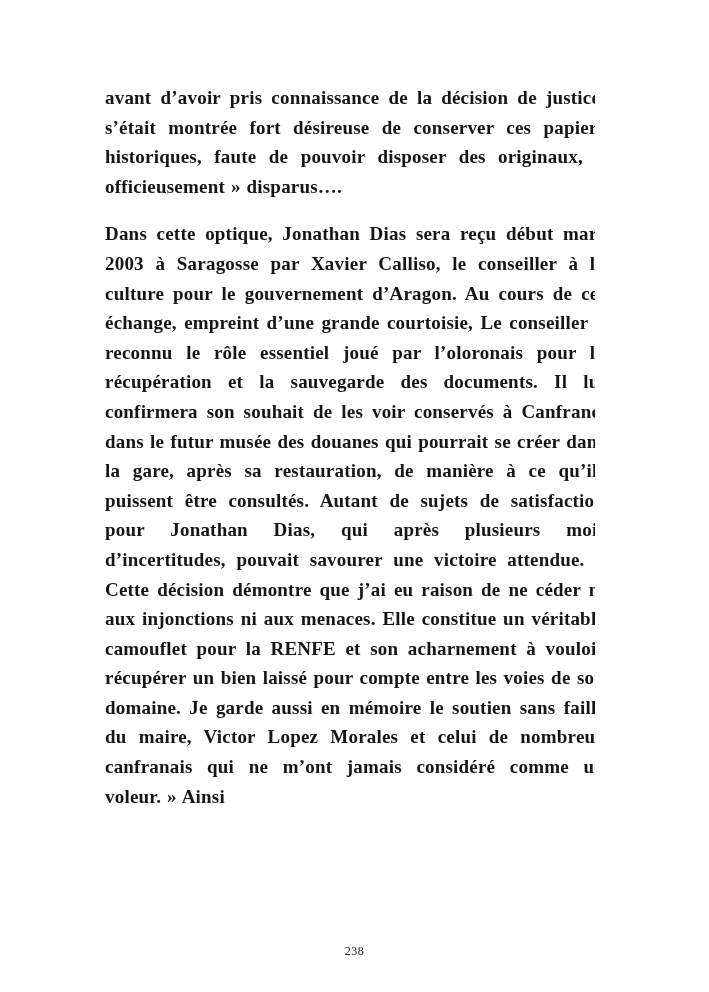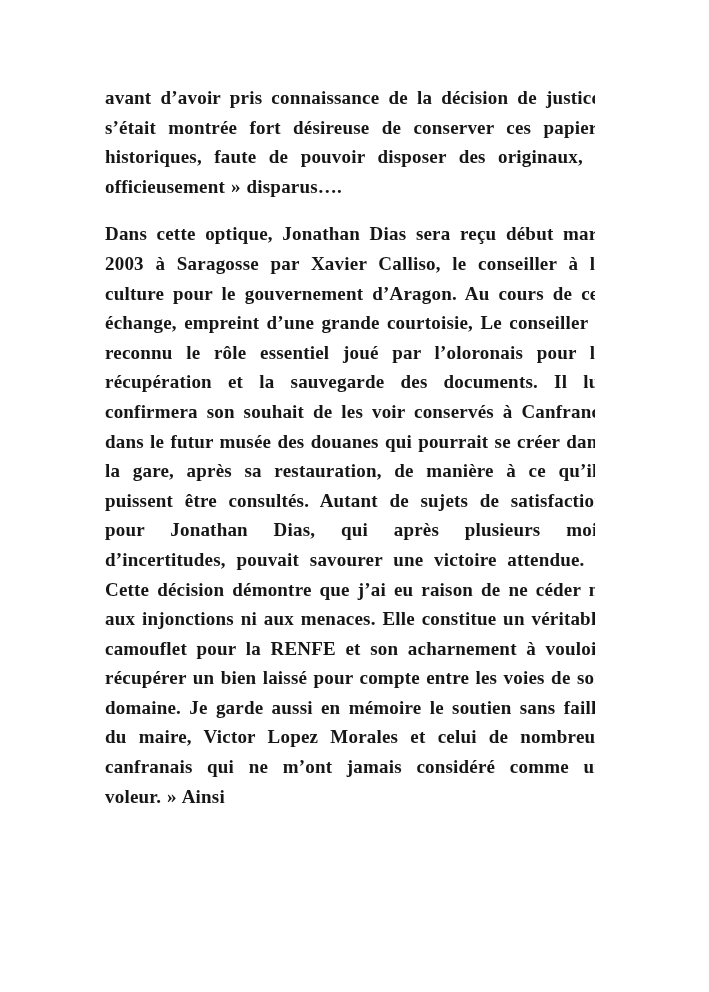--- a/index.html
+++ b/index.html
@@ -47,13 +47,16 @@
   }
 </style>
 </head>
 <body>
 
 <div class="page">
   <div class="text-block">
     <p>avant d’avoir pris connaissance de la décision de justice, s’était montrée fort désireuse de conserver ces papiers historiques, faute de pouvoir disposer des originaux, « officieusement » disparus….</p>
     <p>Dans cette optique, Jonathan Dias sera reçu début mars 2003 à Saragosse par Xavier Calliso, le conseiller à la culture pour le gouvernement d’Aragon. Au cours de cet échange, empreint d’une grande courtoisie, Le conseiller a reconnu le rôle essentiel joué par l’oloronais pour la récupération et la sauvegarde des documents. Il lui confirmera son souhait de les voir conservés à Canfranc, dans le futur musée des douanes qui pourrait se créer dans la gare, après sa restauration, de manière à ce qu’ils puissent être consultés. Autant de sujets de satisfaction pour Jonathan Dias, qui après plusieurs mois d’incertitudes, pouvait savourer une victoire attendue. « Cette décision démontre que j’ai eu raison de ne céder ni aux injonctions ni aux menaces. Elle constitue un véritable camouflet pour la RENFE et son acharnement à vouloir récupérer un bien laissé pour compte entre les voies de son domaine. Je garde aussi en mémoire le soutien sans faille du maire, Victor Lopez Morales et celui de nombreux canfranais qui ne m’ont jamais considéré comme un voleur. » Ainsi</p>
   </div>
+  <div class="page-footer">
+    <span class="page-number">238</span>
+  </div>
 </div>
 
 </body></html>

